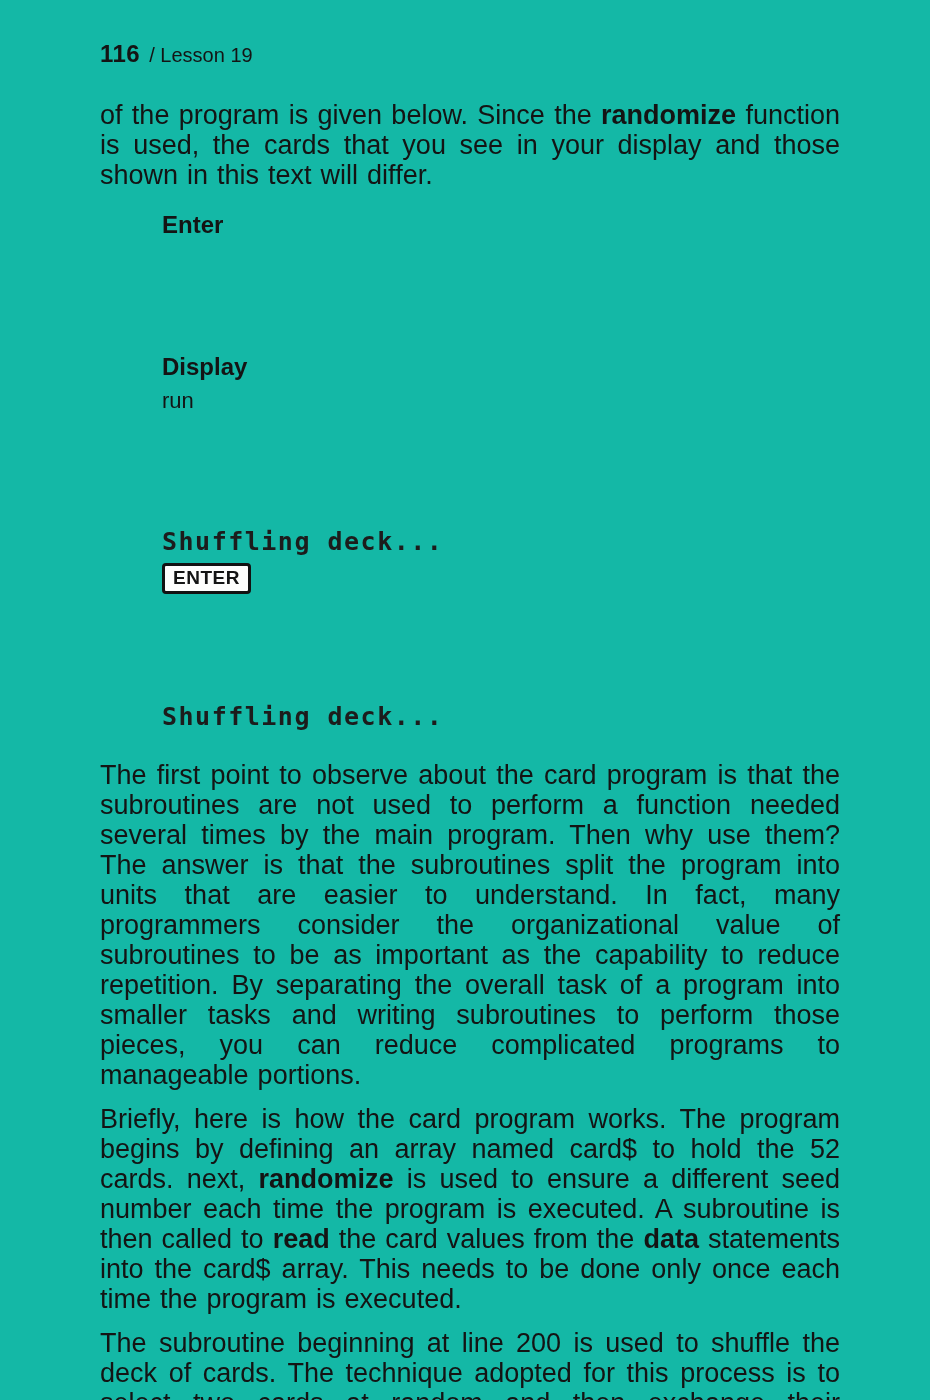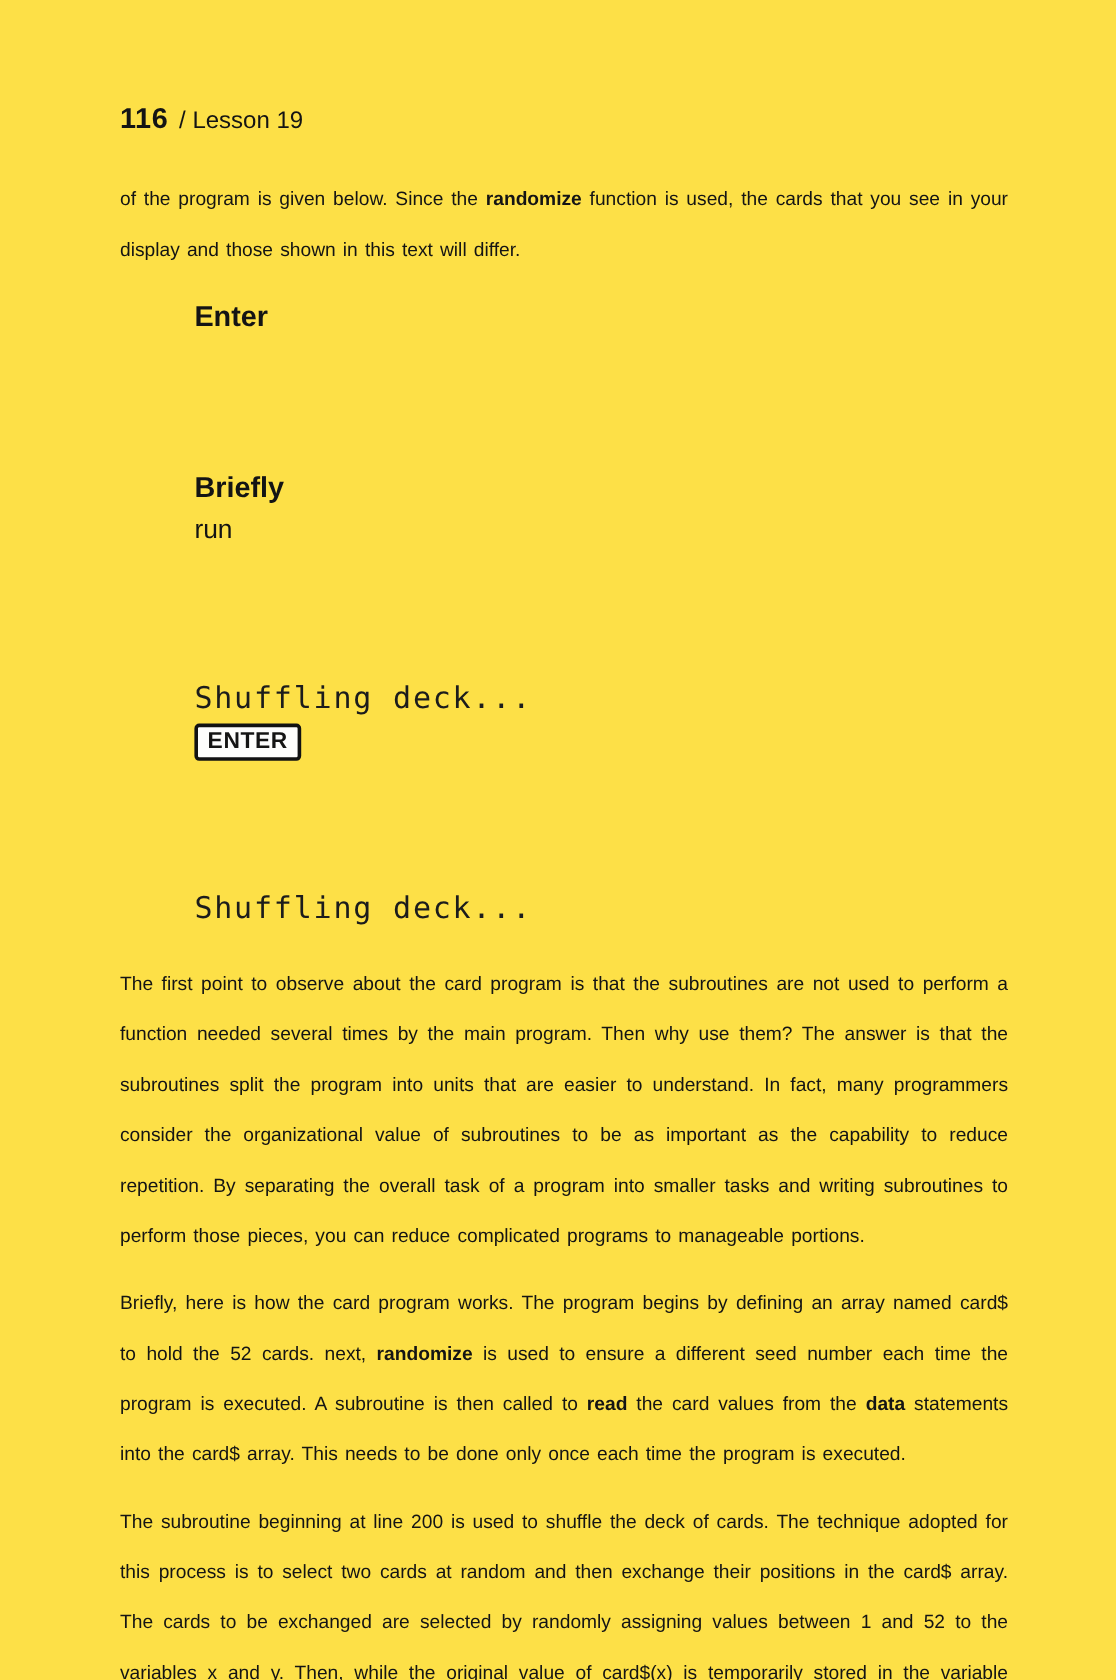--- a/index.html
+++ b/index.html
@@ -4,46 +4,46 @@
 <style>
   html, body {
     margin: 0;
     padding: 0;
     background: #ffffff;
   }
   .page {
     position: relative;
     width: 930px;
     height: 1400px;
-    background: #fde047;
+    background: #14b8a6;
     color: #141414;
     font-family: "Liberation Sans", sans-serif;
     box-sizing: border-box;
-    padding: 86px 90px 0 100px;
+    padding: 40px 90px 0 100px;
     overflow: hidden;
   }
   
   .running-head {
     display: flex;
     align-items: baseline;
     gap: 9px;
     margin: 0 0 32px 0;
   }
   .page-number {
     font-weight: 700;
     font-size: 24px;
     letter-spacing: 0.5px;
   }
   .lesson-label {
     font-size: 20px;
   }
   
   .para {
-    font-size: 16px;
-    line-height: 42px;
+    font-size: 27px;
+    line-height: 30px;
     text-align: justify;
     margin: 0 0 14px 0;
     word-spacing: 1.5px;
   }
   .para b { font-weight: 700; }
   
   .io-table {
     margin: 18px 0 28px 62px;
   }
   .io-row {
@@ -67,20 +67,21 @@
     margin-bottom: 2px;
     font-family: "Liberation Sans", sans-serif;
   }
   .lcd {
     font-family: "DejaVu Sans Mono", monospace;
     font-size: 25px;
     line-height: 31px;
     letter-spacing: 1.5px;
     white-space: pre;
     color: #1c1c1c;
+    font-weight: bold;
   }
   .keycap {
     display: inline-block;
     border: 3px solid #121212;
     border-radius: 4px;
     padding: 1px 8px 2px 8px;
     font-weight: 700;
     font-size: 19px;
     line-height: 22px;
     letter-spacing: 0.5px;
@@ -97,21 +98,21 @@
   <div class="running-head">
     <span class="page-number">116</span>
     <span class="lesson-label">/ Lesson 19</span>
   </div>
 
   <p class="para"><span>of the program is given below. Since the </span><b>randomize</b><span> function is used, the cards that you see in your display and those shown in this text will differ.</span></p>
 
   <div class="io-table">
     <div class="io-row io-head">
       <div class="io-enter">Enter</div>
-      <div class="io-display">Briefly</div>
+      <div class="io-display">Display</div>
     </div>
     <div>
         <div class="io-row">
           <div class="io-enter"><span>run</span></div>
           <div class="io-display">
             <div class="lcd">Shuffling deck...</div>
           </div>
         </div>
         <div class="io-row">
           <div class="io-enter"><span class="keycap">ENTER</span></div>

